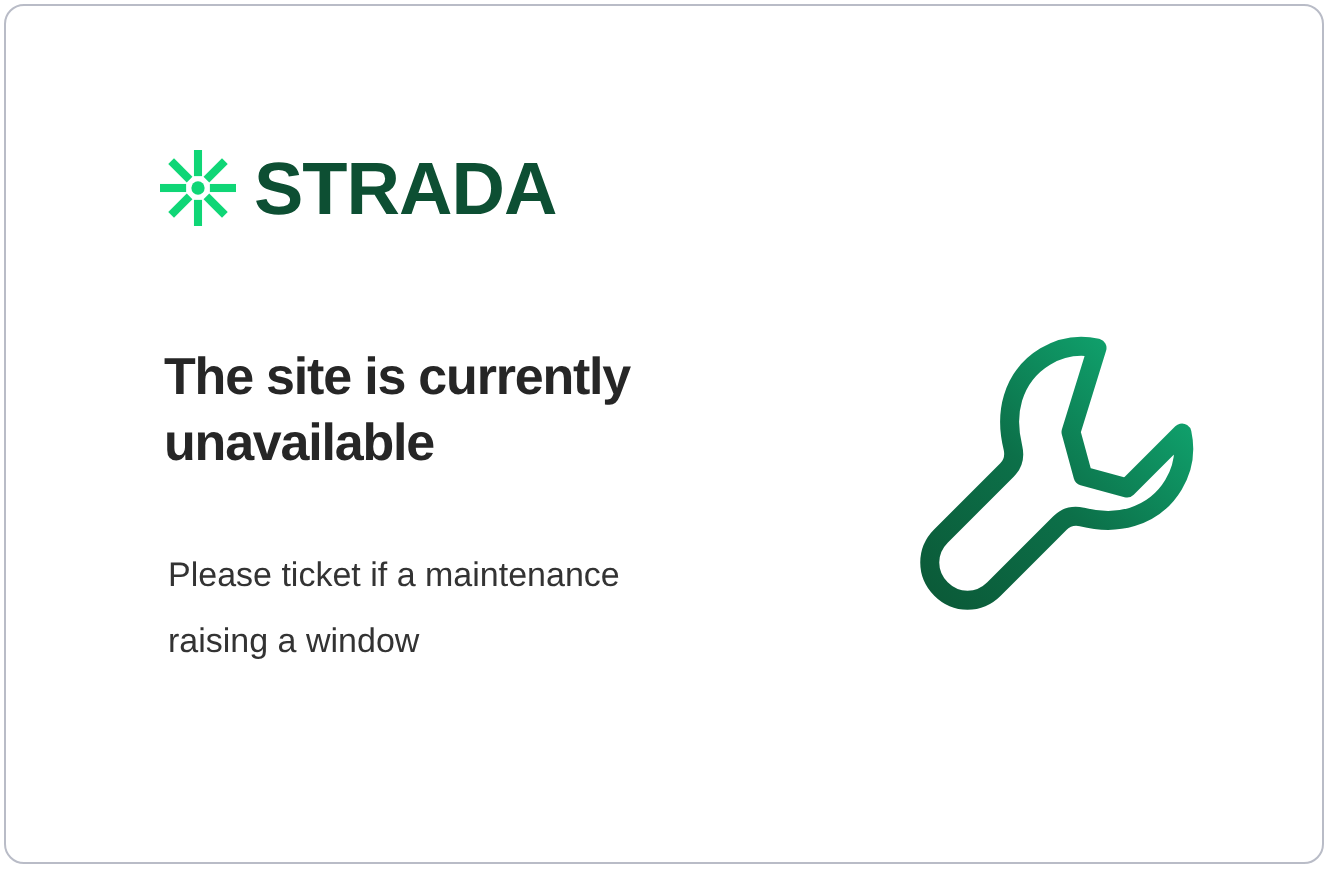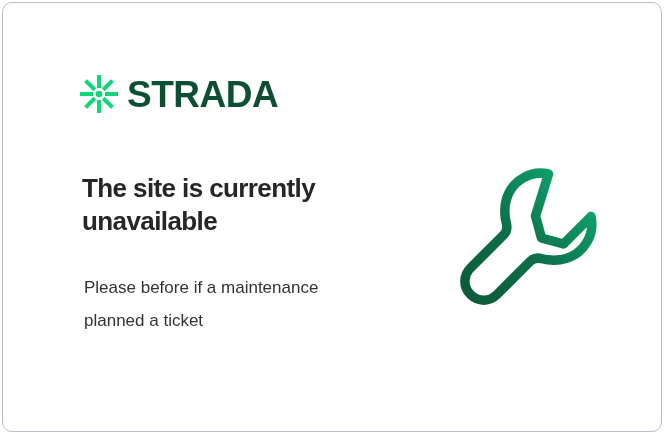--- a/index.html
+++ b/index.html
@@ -114,22 +114,22 @@
           <circle cx="32" cy="32" r="5.6"></circle>
         </g>
       </svg>
     </span>
     <span class="logo-word">STRADA</span>
   </div>
 
   <h1 class="headline">The site is currently unavailable</h1>
 
   <div class="body-copy">
-    <span class="line">Please before if a maintenance</span>
-    <span class="line">planned a ticket</span>
+    <span class="line">Please ticket if a maintenance</span>
+    <span class="line">raising a window</span>
   </div>
 
   <div class="wrench">
     <svg viewBox="0 0 152 154" xmlns="http://www.w3.org/2000/svg" aria-hidden="true">
       <defs>
         <linearGradient id="wrenchGrad" x1="0" y1="1" x2="1" y2="0">
           <stop offset="0%" stop-color="#0b5a38"></stop>
           <stop offset="45%" stop-color="#0c7049"></stop>
           <stop offset="100%" stop-color="#11b077"></stop>
         </linearGradient>

